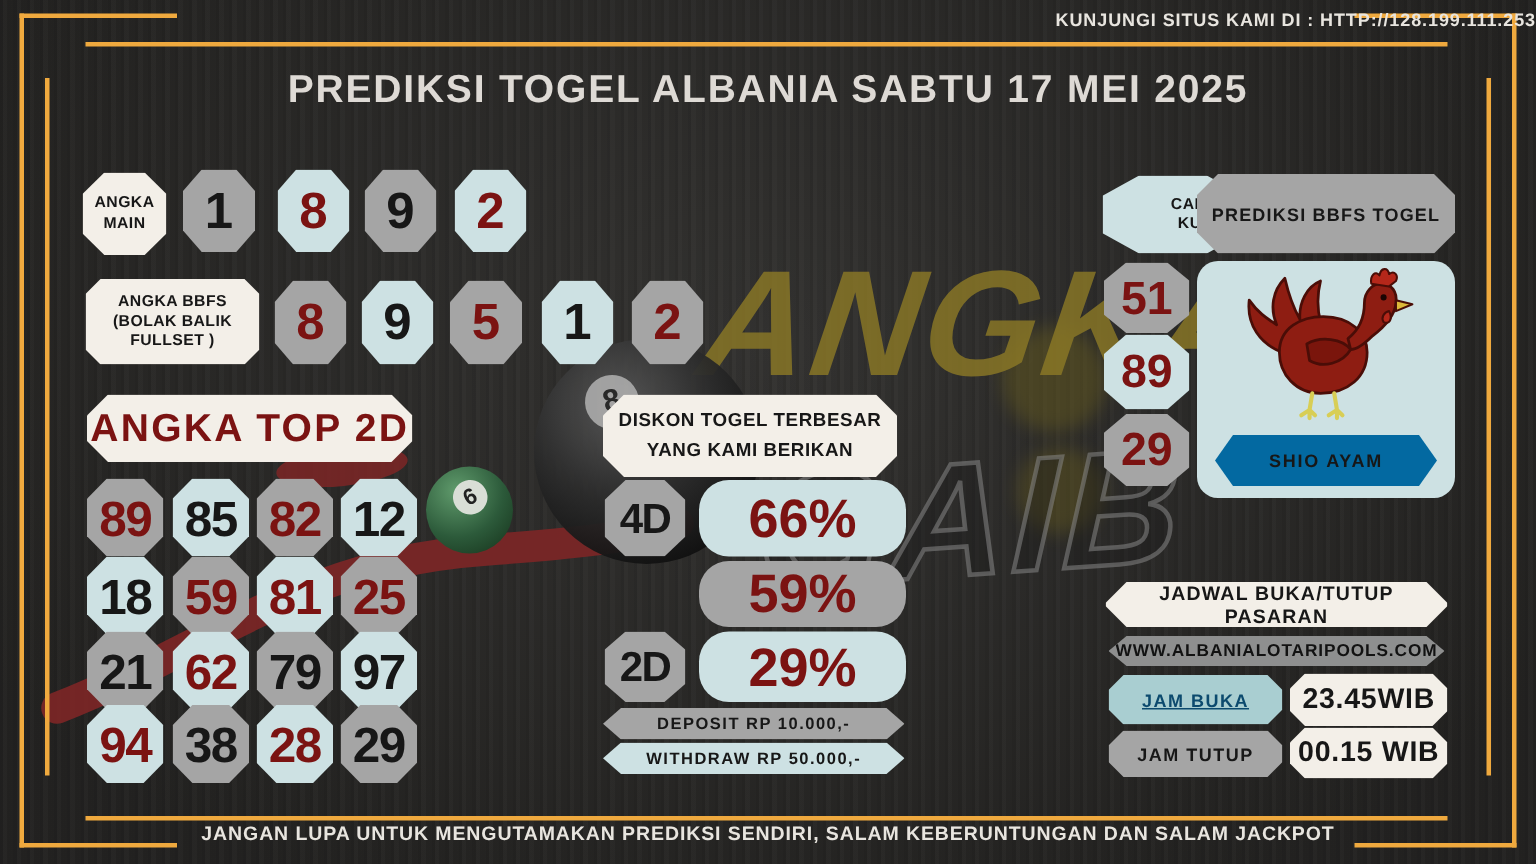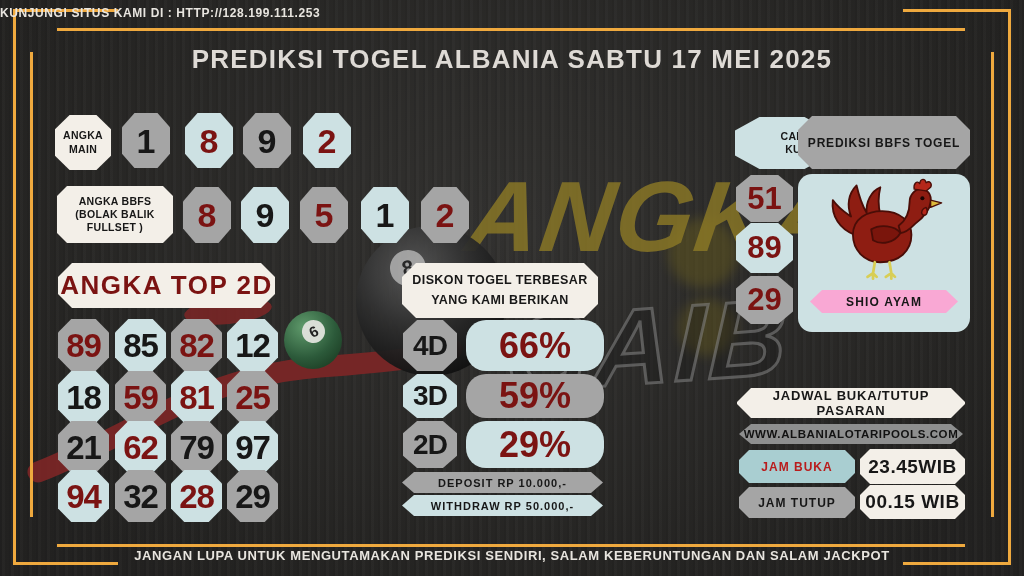--- a/index.html
+++ b/index.html
@@ -27,25 +27,25 @@
   .rbox{border-radius:20px;}
   
   .v-gray-black{background:#a5a5a5;color:#171717;}
   .v-gray-red{background:#a5a5a5;color:#7b1312;}
   .v-blue-black{background:#cde1e3;color:#171717;}
   .v-blue-red{background:#cde1e3;color:#7b1312;}
   .white-box{background:#f3efe8;color:#171717;}
   .gray-box{background:#a5a5a5;color:#171717;}
   .midgray-box{background:#8e8f8f;color:#121212;}
   .blue-box{background:#cde1e3;color:#171717;}
-  .teal-box{background:#a9ced1;color:#b91c1c;}
+  .teal-box{background:#a9ced1;color:#0c4a6e;text-decoration:underline;}
   
   .gl{position:absolute;background:#efa93e;z-index:3;}
   
-  .toptext{width:100%;top:6px;left:0;text-align:left;color:#e8e5df;font-size:12px;font-weight:700;letter-spacing:.6px;}
+  .toptext{width:100%;top:6px;left:0;text-align:right;color:#e8e5df;font-size:12px;font-weight:700;letter-spacing:.6px;}
   .title{width:100%;top:44px;left:0;text-align:center;color:#dedad5;font-size:26px;font-weight:800;letter-spacing:1.2px;}
   .footer{width:100%;top:548px;left:0;text-align:center;color:#e8e5df;font-size:13px;font-weight:700;letter-spacing:.6px;}
   .digit{font-size:34px;font-weight:800;line-height:1;}
   .cell2{font-size:33px;font-weight:800;line-height:1;letter-spacing:-1px;}
   .lbl-sm{font-size:10.5px;font-weight:800;line-height:1.25;letter-spacing:.3px;}
   .redtitle{color:#7b1312;font-size:26px;font-weight:800;letter-spacing:1.5px;}
   .diskon-hd{font-size:12.5px;font-weight:800;line-height:1.55;letter-spacing:.4px;}
   .dlab{font-size:28px;font-weight:800;letter-spacing:-1px;}
   .dval{font-size:36px;font-weight:800;letter-spacing:0;}
   .bar-txt{font-size:11px;font-weight:800;letter-spacing:1px;}
@@ -129,30 +129,29 @@
   <div class="abs z2 oct flexc cell2 v-blue-black" data-variant="angka_top_2d.cells.3.variant" style="left:227px;top:319px;width:51px;height:52px;">12</div>
   <div class="abs z2 oct flexc cell2 v-blue-black" data-variant="angka_top_2d.cells.4.variant" style="left:58px;top:371px;width:51px;height:52px;">18</div>
   <div class="abs z2 oct flexc cell2 v-gray-red" data-variant="angka_top_2d.cells.5.variant" style="left:115px;top:371px;width:51px;height:52px;">59</div>
   <div class="abs z2 oct flexc cell2 v-blue-red" data-variant="angka_top_2d.cells.6.variant" style="left:171px;top:371px;width:51px;height:52px;">81</div>
   <div class="abs z2 oct flexc cell2 v-gray-red" data-variant="angka_top_2d.cells.7.variant" style="left:227px;top:371px;width:51px;height:52px;">25</div>
   <div class="abs z2 oct flexc cell2 v-gray-black" data-variant="angka_top_2d.cells.8.variant" style="left:58px;top:421px;width:51px;height:52px;">21</div>
   <div class="abs z2 oct flexc cell2 v-blue-red" data-variant="angka_top_2d.cells.9.variant" style="left:115px;top:421px;width:51px;height:52px;">62</div>
   <div class="abs z2 oct flexc cell2 v-gray-black" data-variant="angka_top_2d.cells.10.variant" style="left:171px;top:421px;width:51px;height:52px;">79</div>
   <div class="abs z2 oct flexc cell2 v-blue-black" data-variant="angka_top_2d.cells.11.variant" style="left:227px;top:421px;width:51px;height:52px;">97</div>
   <div class="abs z2 oct flexc cell2 v-blue-red" data-variant="angka_top_2d.cells.12.variant" style="left:58px;top:470px;width:51px;height:52px;">94</div>
-  <div class="abs z2 oct flexc cell2 v-gray-black" data-variant="angka_top_2d.cells.13.variant" style="left:115px;top:470px;width:51px;height:52px;">32</div>
+  <div class="abs z2 oct flexc cell2 v-gray-black" data-variant="angka_top_2d.cells.13.variant" style="left:115px;top:470px;width:51px;height:52px;">38</div>
   <div class="abs z2 oct flexc cell2 v-blue-red" data-variant="angka_top_2d.cells.14.variant" style="left:171px;top:470px;width:51px;height:52px;">28</div>
   <div class="abs z2 oct flexc cell2 v-gray-black" data-variant="angka_top_2d.cells.15.variant" style="left:227px;top:470px;width:51px;height:52px;">29</div>
 
   <div class="abs z2 octbox white-box flexc diskon-hd pre" style="left:402px;top:263px;width:196px;height:55px;">DISKON TOGEL TERBESAR
 YANG KAMI BERIKAN</div>
 
   <div class="abs z2 oct flexc dlab v-gray-black" data-variant="diskon.rows.0.label_variant" style="left:403px;top:320px;width:54px;height:51px;">4D</div>
   <div class="abs z2 rbox flexc dval v-blue-red" data-variant="diskon.rows.0.value_variant" style="left:466px;top:320px;width:138px;height:51px;">66%</div>
-  <div class="abs z2 oct flexc dlab v-blue-black" data-variant="diskon.rows.1.label_variant" style="left:403px;top:374px;width:54px;height:44px;">3D</div>
   <div class="abs z2 rbox flexc dval v-gray-red" data-variant="diskon.rows.1.value_variant" style="left:466px;top:374px;width:138px;height:44px;">59%</div>
   <div class="abs z2 oct flexc dlab v-gray-black" data-variant="diskon.rows.2.label_variant" style="left:403px;top:421px;width:54px;height:47px;">2D</div>
   <div class="abs z2 rbox flexc dval v-blue-red" data-variant="diskon.rows.2.value_variant" style="left:466px;top:421px;width:138px;height:47px;">29%</div>
 
   <div class="abs z2 hexbar gray-box flexc bar-txt" style="left:402px;top:472px;width:201px;height:21px;">DEPOSIT RP 10.000,-</div>
   <div class="abs z2 hexbar blue-box flexc bar-txt" style="left:402px;top:495px;width:201px;height:21px;">WITHDRAW RP 50.000,-</div>
 
   <div class="abs z2 oct blue-box flexc lbl-sm pre" style="left:735px;top:117px;width:58px;height:52px;padding-left:36px;">CALON
 KUAT</div>
   <div class="abs z2 octbox gray-box flexc" style="left:798px;top:116px;width:172px;height:53px;font-size:12px;font-weight:800;letter-spacing:.8px;">PREDIKSI BBFS TOGEL</div>
@@ -171,21 +170,21 @@
         <path d="M121 24 L 133 27 L 121 32 Z" fill="#ddb93a" stroke-width="1.5"></path>
         <path d="M116 32 C 119 38 116 42 112 40 C 110 37 112 33 116 32 Z" fill="#b5271a" stroke-width="1.5"></path>
         <path d="M56 56 C 66 50 82 52 88 60 C 82 70 68 74 58 68 Z" fill="#7a150c"></path>
       </g>
       <circle cx="112" cy="22" r="2.2" fill="#1a0503"></circle>
       <g stroke="#d8ce55" stroke-width="3" fill="none" stroke-linecap="round">
         <path d="M60 92 L 58 104 M58 104 L 52 108 M58 104 L 62 108 M58 104 L 58 110"></path>
         <path d="M76 92 L 78 104 M78 104 L 72 108 M78 104 L 82 108 M78 104 L 78 110"></path>
       </g>
     </svg>
-    <div class="abs hexbar flexc" style="left:12px;top:116px;width:148px;height:23px;background:#f9a8d4;color:#171717;font-size:12px;font-weight:800;letter-spacing:1.2px;">SHIO AYAM</div>
+    <div class="abs hexbar flexc" style="left:12px;top:116px;width:148px;height:34px;background:#0369a1;color:#171717;font-size:12px;font-weight:800;letter-spacing:1.2px;">SHIO AYAM</div>
   </div>
 
   <div class="abs z2 octbox white-box flexc" style="left:737px;top:388px;width:228px;height:30px;font-size:13px;font-weight:800;letter-spacing:.8px;">JADWAL BUKA/TUTUP PASARAN</div>
   <div class="abs z2 hexbar midgray-box flexc" style="left:739px;top:424px;width:224px;height:20px;font-size:11.5px;font-weight:800;letter-spacing:.6px;">WWW.ALBANIALOTARIPOOLS.COM</div>
   <div class="abs z2 octbox-sm teal-box flexc" style="left:739px;top:450px;width:116px;height:33px;font-size:12px;font-weight:800;letter-spacing:1px;">JAM BUKA</div>
   <div class="abs z2 octbox-sm white-box flexc time" style="left:860px;top:449px;width:105px;height:35px;">23.45WIB</div>
   <div class="abs z2 octbox-sm gray-box flexc" style="left:739px;top:487px;width:116px;height:31px;font-size:12px;font-weight:800;letter-spacing:1px;">JAM TUTUP</div>
   <div class="abs z2 octbox-sm white-box flexc time" style="left:860px;top:485px;width:105px;height:34px;">00.15 WIB</div>
 
 </div>

